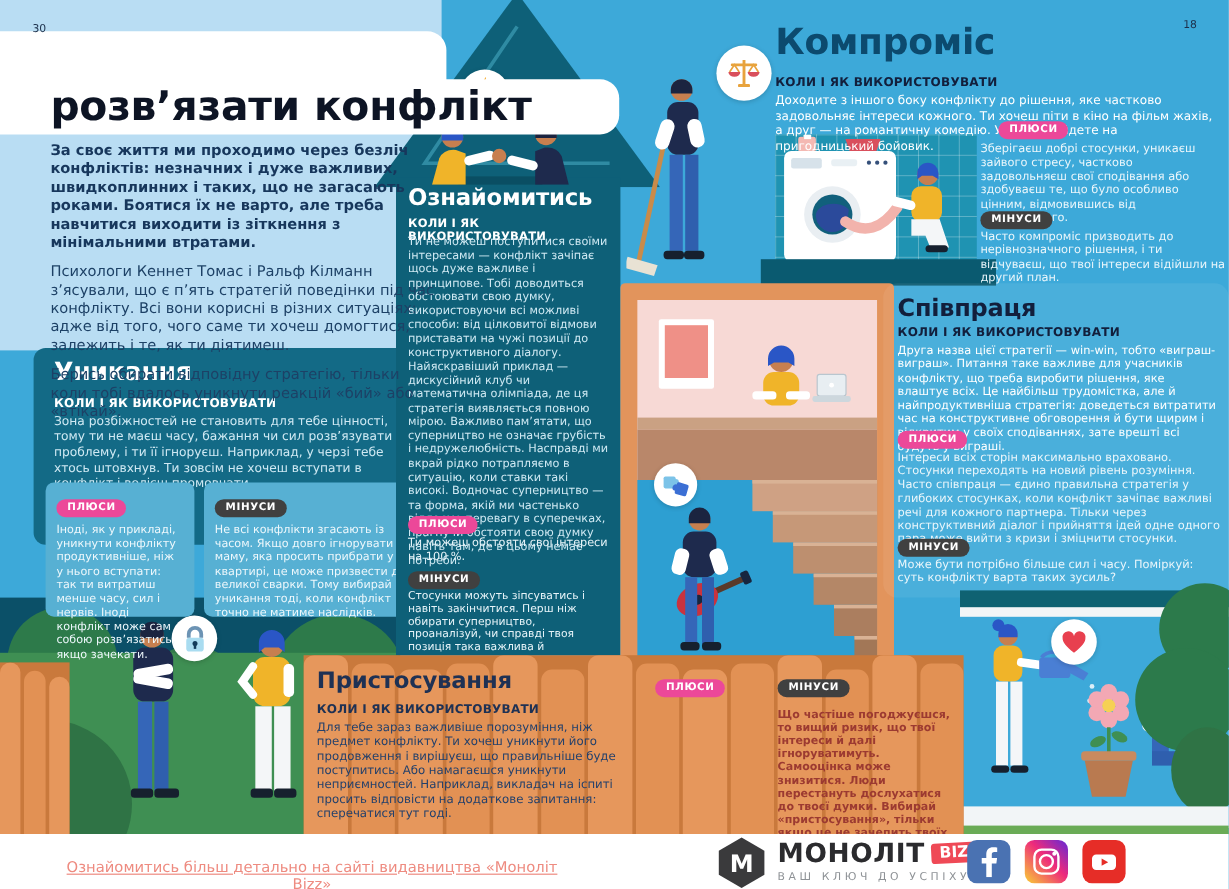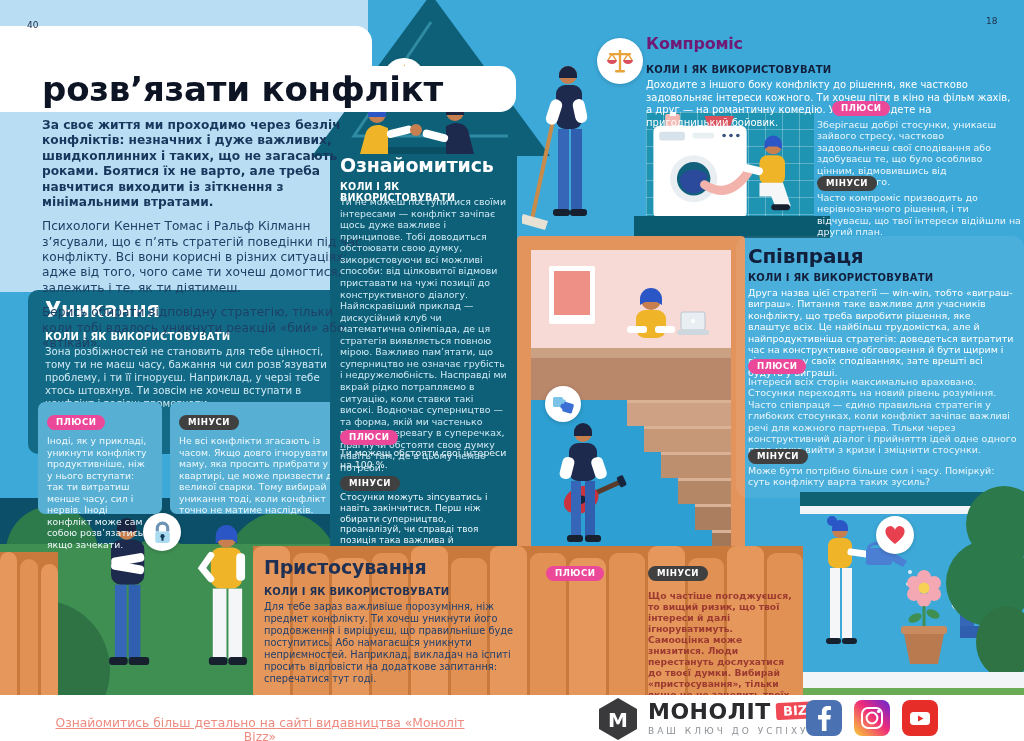--- a/index.html
+++ b/index.html
@@ -111,21 +111,21 @@
   <div class="sec-title" style="position:absolute;left:340px;top:154px;font-size:19px;color:#fff">Ознайомитись</div>
   <div class="kicker" style="position:absolute;left:340px;top:181px;width:170px;color:#fff;font-size:9.6px">КОЛИ І ЯК ВИКОРИСТОВУВАТИ</div>
   <div style="position:absolute;left:340px;top:196px;width:168px;font-size:9.4px;line-height:1.23;color:#cfe9f3">Ти не можеш поступитися своїми інтересами — конфлікт зачіпає щось дуже важливе і принципове. Тобі доводиться обстоювати свою думку, використовуючи всі можливі способи: від цілковитої відмови приставати на чужі позиції до конструктивного діалогу. Найяскравіший приклад — дискусійний клуб чи математична олімпіада, де ця стратегія виявляється повною мірою. Важливо пам’ятати, що суперництво не означає грубість і недружелюбність. Насправді ми вкрай рідко потрапляємо в ситуацію, коли ставки такі високі. Водночас суперництво — та форма, якій ми частенько віддаємо перевагу в суперечках, прагнучи обстояти свою думку навіть там, де в цьому немає потреби.</div>
   <span class="pill pill-pros" style="position:absolute;left:340px;top:430px">ПЛЮСИ</span>
   <div style="position:absolute;left:340px;top:447px;width:168px;font-size:9.4px;line-height:1.23;color:#e7f4f9">Ти можеш обстояти свої інтереси на 100 %.</div>
   <span class="pill pill-cons" style="position:absolute;left:340px;top:476px">МІНУСИ</span>
   <div style="position:absolute;left:340px;top:492px;width:168px;font-size:9px;line-height:1.2;color:#e7f4f9">Стосунки можуть зіпсуватись і навіть закінчитися. Перш ніж обирати суперництво, проаналізуй, чи справді твоя позиція така важлива й непорушна.</div>
 
   <div class="abs" style="left:0;top:26px;width:372px;height:44px;background:#fff;border-radius:0 16px 0 0"></div>
   <div class="abs" style="left:0;top:66px;width:516px;height:46px;background:#fff;border-radius:0 16px 16px 0"></div>
-  <div style="position:absolute;left:27px;top:20px;font-size:9px;color:#20344f">40</div>
+  <div style="position:absolute;left:27px;top:20px;font-size:9px;color:#20344f">30</div>
   <div class="sec-title" style="position:absolute;left:42px;top:69px;font-size:34px;color:#0d1424">розв’язати конфлікт</div>
 
   <div class="abs" style="left:42px;top:118px;width:320px;color:#1d4166;font-size:12.2px;line-height:1.26">
     <p style="font-weight:bold;color:#17375c">За своє життя ми проходимо через безліч конфліктів: незначних і дуже важливих, швидкоплинних і таких, що не загасають роками. Боятися їх не варто, але треба навчитися виходити із зіткнення з мінімальними втратами.</p>
     <p style="margin-top:9px">Психологи Кеннет Томас і Ральф Кілманн з’ясували, що є п’ять стратегій поведінки під час конфлікту. Всі вони корисні в різних ситуаціях: адже від того, чого саме ти хочеш домогтися, залежить і те, як ти діятимеш.</p>
     <p style="margin-top:9px">Берись обирати відповідну стратегію, тільки коли тобі вдалось уникнути реакцій «бий» або «втікай».</p>
   </div>
 
   <svg class="abs" style="left:522px;top:60px" width="72" height="172" viewBox="0 0 72 170">
     <line x1="32" y1="55" x2="10" y2="158" stroke="#c98b4a" stroke-width="4"></line>
@@ -171,21 +171,21 @@
       <line x1="14" y1="3" x2="14" y2="23" stroke="#e8a33d" stroke-width="2.4"></line>
       <rect x="3" y="6" width="22" height="2.2" rx="1" fill="#e8a33d"></rect>
       <path d="M2 13l4-6 4 6" fill="none" stroke="#e8a33d" stroke-width="1.4"></path>
       <path d="M1 13a5 4 0 0 0 10 0z" fill="#d94f5c"></path>
       <path d="M18 13l4-6 4 6" fill="none" stroke="#e8a33d" stroke-width="1.4"></path>
       <path d="M17 13a5 4 0 0 0 10 0z" fill="#d94f5c"></path>
       <rect x="9" y="23" width="10" height="2.6" rx="1" fill="#e8a33d"></rect>
     </svg>
   </div>
   <div style="position:absolute;left:986px;top:16px;font-size:9px;color:#1d2f4a">18</div>
-  <div class="sec-title" style="position:absolute;left:646px;top:34px;font-size:16px;color:#701a75">Компроміс</div>
+  <div class="sec-title" style="position:absolute;left:646px;top:18px;font-size:30px;color:#0c4a6e">Компроміс</div>
   <div class="kicker" style="position:absolute;left:646px;top:64px;color:#121f3c">КОЛИ І ЯК ВИКОРИСТОВУВАТИ</div>
   <div style="position:absolute;left:646px;top:79px;width:366px;font-size:10px;line-height:1.26;color:#fff">Доходите з іншого боку конфлікту до рішення, яке частково задовольняє інтереси кожного. Ти хочеш піти в кіно на фільм жахів, а друг — на романтичну комедію. Урешті ви йдете на пригодницький бойовик.</div>
   <span class="pill pill-pros" style="position:absolute;left:832px;top:101px">ПЛЮСИ</span>
   <div style="position:absolute;left:817px;top:119px;width:202px;font-size:9.5px;line-height:1.2;color:#eaf6fb">Зберігаєш добрі стосунки, уникаєш зайвого стресу, частково задовольняєш свої сподівання або здобуваєш те, що було особливо цінним, відмовившись від другорядного.</div>
   <span class="pill pill-cons" style="position:absolute;left:817px;top:176px">МІНУСИ</span>
   <div style="position:absolute;left:817px;top:192px;width:208px;font-size:9.5px;line-height:1.2;color:#eaf6fb">Часто компроміс призводить до нерівнозначного рішення, і ти відчуваєш, що твої інтереси відійшли на другий план.</div>
 
   <div class="abs" style="left:517px;top:236px;width:228px;height:332px;background:#e2945c;border-radius:4px">
     <div style="position:absolute;left:14px;top:14px;width:200px;height:304px;overflow:hidden">
       <div class="abs" style="left:0;top:0;width:200px;height:150px;background:#f7d9d5"></div>

